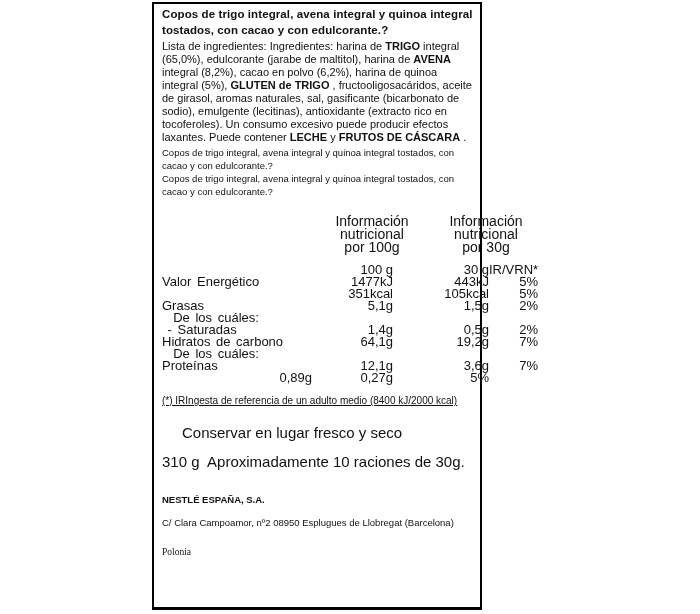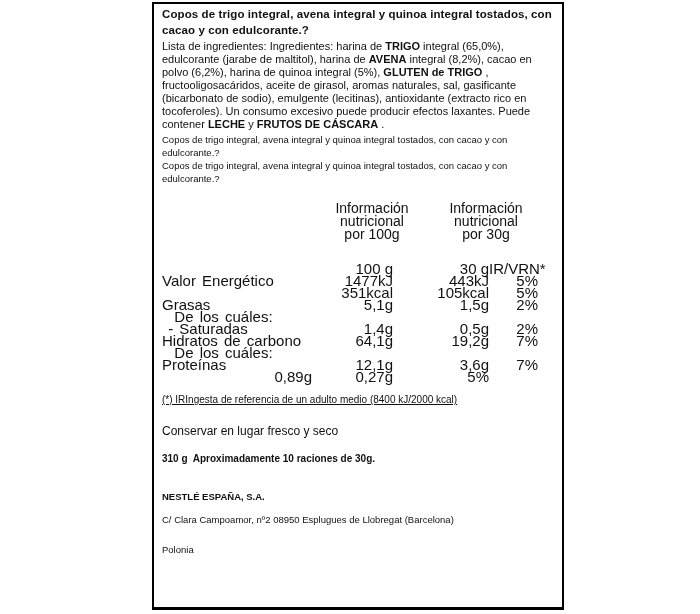--- a/index.html
+++ b/index.html
@@ -15,21 +15,21 @@
     position: relative;
     width: 700px;
     height: 614px;
     overflow: hidden;
     background: #ffffff;
   }
   .label-box {
     position: absolute;
     left: 152px;
     top: 2px;
-    width: 412px;
+    width: 330px;
     height: 608px;
     box-sizing: border-box;
     border: 2px solid #000000;
     border-bottom-width: 3px;
     padding: 2px 6px 16px 8px;
     background: #ffffff;
   }
   .product-title {
     font-size: 11.5px;
     line-height: 16px;
@@ -64,65 +64,67 @@
     text-align: center;
   }
   .col-header-30 {
     position: absolute;
     left: 259px;
     top: 0;
     width: 130px;
     text-align: center;
   }
   .ntable {
-    margin-top: 35px;
-    font-size: 15px;
+    margin-top: 23px;
+    font-size: 13px;
     line-height: 12px;
   }
   .trow {
     display: grid;
     grid-template-columns: 150px 81px 96px 49px;
   }
   .tl {
     white-space: pre;
     word-spacing: 2px;
   }
   .tnum { text-align: right; white-space: pre; }
   .footnote {
     font-size: 10px;
     line-height: 13px;
     text-decoration: underline;
   }
   .storage {
     margin-top: 19px;
-    font-size: 12px;
-    line-height: 13px;
+    font-size: 15px;
+    line-height: 13px;
+    margin-left: 20px;
   }
   .net-weight {
     margin-top: 13px;
-    font-size: 10px;
+    font-size: 15px;
     line-height: 16px;
-    font-weight: bold;
+    font-weight: normal;
     white-space: pre;
   }
   .manufacturer {
     margin-top: 23px;
     font-size: 9.5px;
     line-height: 13px;
     font-weight: bold;
   }
   .address {
     margin-top: 10px;
     font-size: 9.5px;
     line-height: 13px;
   }
   .country {
     margin-top: 17px;
     font-size: 9.5px;
     line-height: 13px;
+    font-family: Liberation Serif, serif;
   }
 </style>
 </head>
 <body>
 
 <div class="stage">
   <div class="label-box">
 
     <p class="product-title">Copos de trigo integral, avena integral y quinoa integral tostados, con cacao y con edulcorante.?</p>
 

